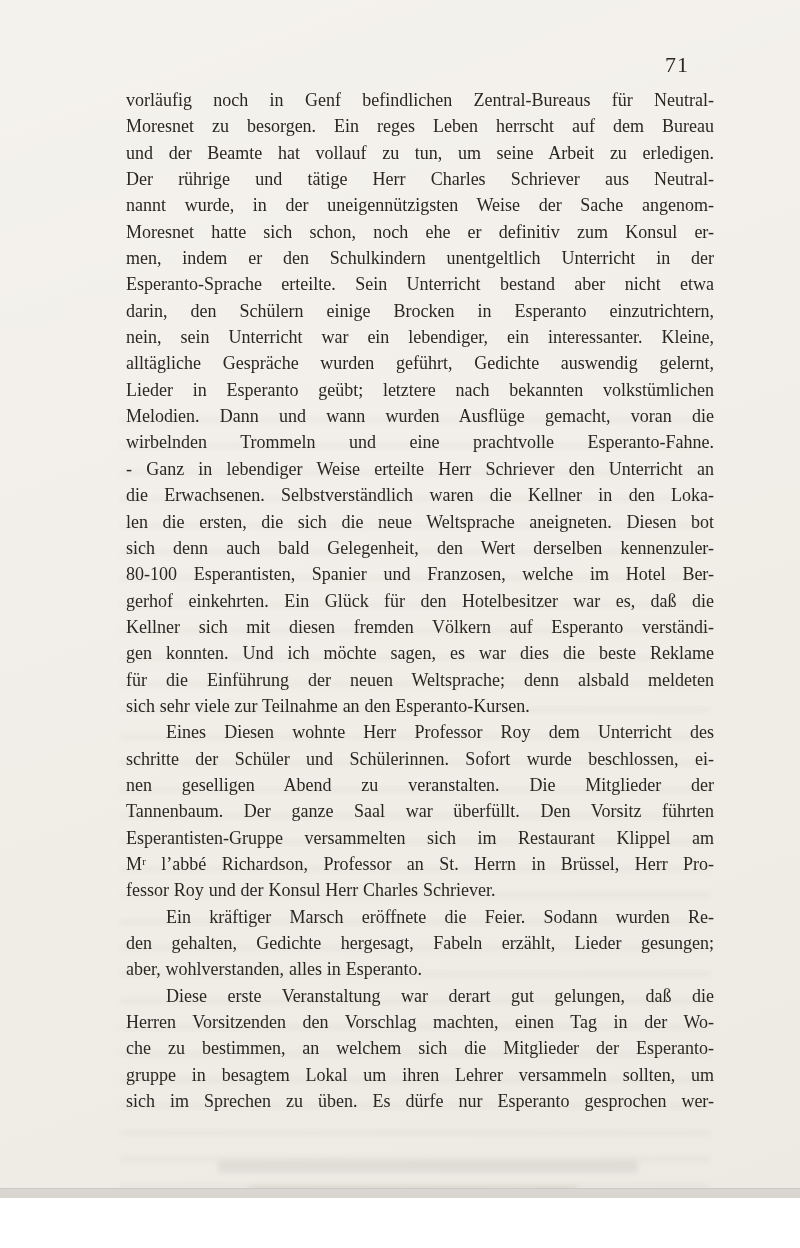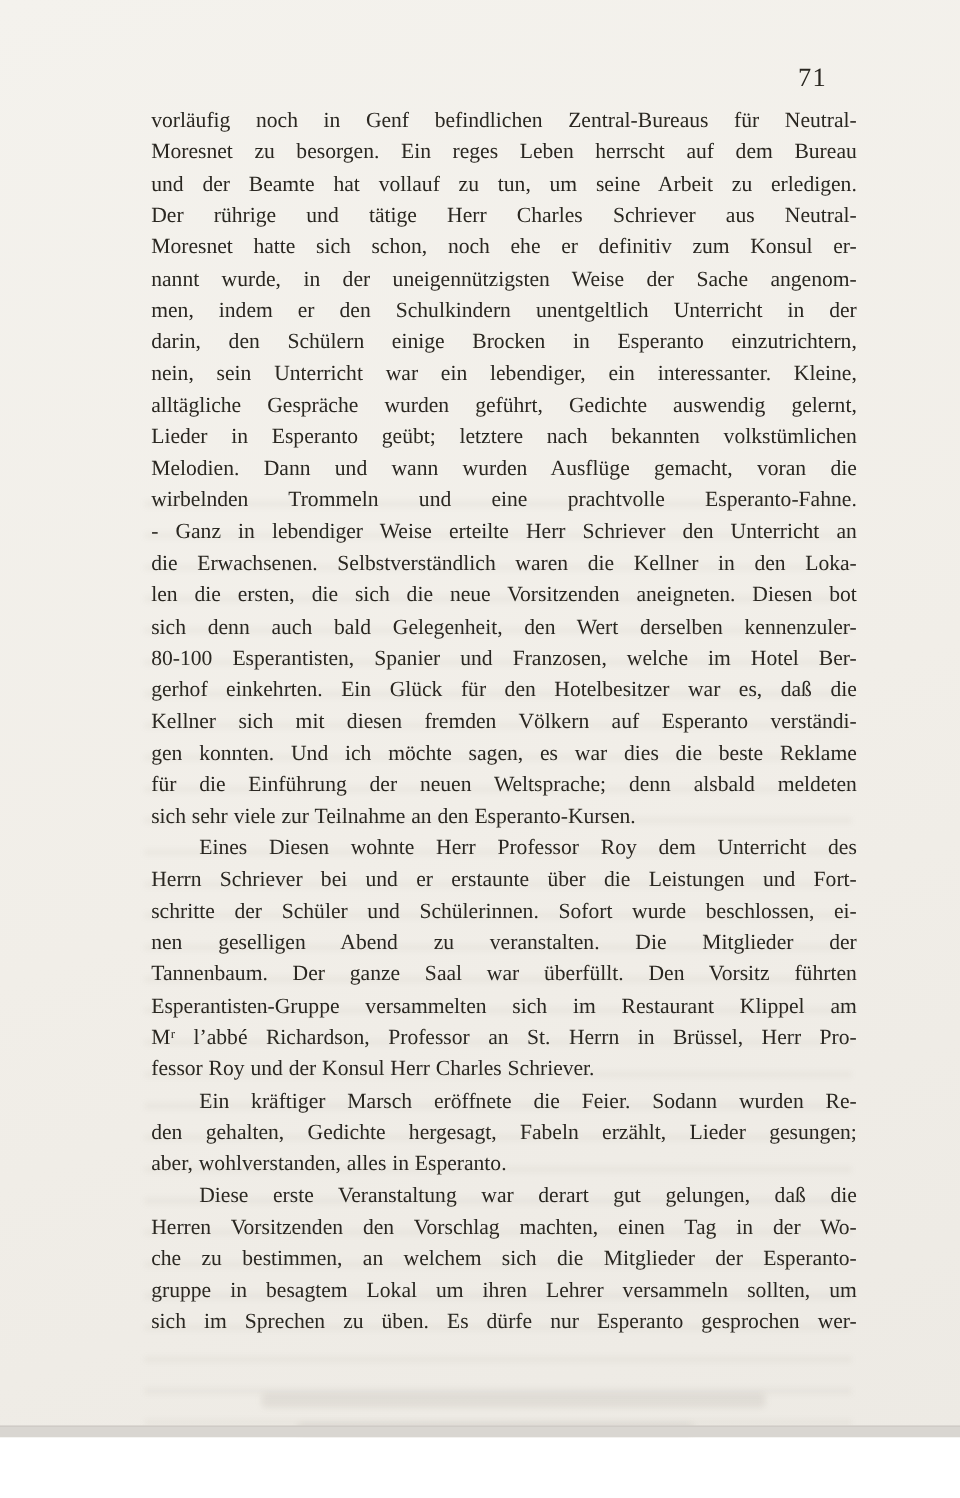--- a/index.html
+++ b/index.html
@@ -83,43 +83,43 @@
   <div class="bleed-line b2"></div>
 
   <div class="page-number">71</div>
 
   <div class="text-block" id="text-block">
       <div class="para">
         <div class="line">vorläufig noch in Genf befindlichen Zentral-Bureaus für Neutral-</div>
         <div class="line">Moresnet zu besorgen. Ein reges Leben herrscht auf dem Bureau</div>
         <div class="line">und der Beamte hat vollauf zu tun, um seine Arbeit zu erledigen.</div>
         <div class="line">Der rührige und tätige Herr Charles Schriever aus Neutral-</div>
+        <div class="line">nannt wurde, in der uneigennützigsten Weise der Sache angenom-</div>
         <div class="line">Moresnet hatte sich schon, noch ehe er definitiv zum Konsul er-</div>
-        <div class="line">nannt wurde, in der uneigennützigsten Weise der Sache angenom-</div>
         <div class="line">men, indem er den Schulkindern unentgeltlich Unterricht in der</div>
+        <div class="line">Esperanto-Sprache erteilte. Sein Unterricht bestand aber nicht etwa</div>
         <div class="line">darin, den Schülern einige Brocken in Esperanto einzutrichtern,</div>
         <div class="line">nein, sein Unterricht war ein lebendiger, ein interessanter. Kleine,</div>
         <div class="line">alltägliche Gespräche wurden geführt, Gedichte auswendig gelernt,</div>
         <div class="line">Lieder in Esperanto geübt; letztere nach bekannten volkstümlichen</div>
         <div class="line">Melodien. Dann und wann wurden Ausflüge gemacht, voran die</div>
         <div class="line">wirbelnden Trommeln und eine prachtvolle Esperanto-Fahne.</div>
         <div class="line">- Ganz in lebendiger Weise erteilte Herr Schriever den Unterricht an</div>
         <div class="line">die Erwachsenen. Selbstverständlich waren die Kellner in den Loka-</div>
-        <div class="line">len die ersten, die sich die neue Vorsitzenden aneigneten. Diesen bot</div>
+        <div class="line">len die ersten, die sich die neue Weltsprache aneigneten. Diesen bot</div>
         <div class="line">sich denn auch bald Gelegenheit, den Wert derselben kennenzuler-</div>
         <div class="line">80-100 Esperantisten, Spanier und Franzosen, welche im Hotel Ber-</div>
         <div class="line">gerhof einkehrten. Ein Glück für den Hotelbesitzer war es, daß die</div>
         <div class="line">Kellner sich mit diesen fremden Völkern auf Esperanto verständi-</div>
         <div class="line">gen konnten. Und ich möchte sagen, es war dies die beste Reklame</div>
         <div class="line">für die Einführung der neuen Weltsprache; denn alsbald meldeten</div>
         <div class="line flush">sich sehr viele zur Teilnahme an den Esperanto-Kursen.</div>
       </div>
       <div class="para">
         <div class="line indent">Eines Diesen wohnte Herr Professor Roy dem Unterricht des</div>
-        <div class="line">Herrn Schriever bei und er erstaunte über die Leistungen und Fort-</div>
         <div class="line">schritte der Schüler und Schülerinnen. Sofort wurde beschlossen, ei-</div>
         <div class="line">nen geselligen Abend zu veranstalten. Die Mitglieder der</div>
         <div class="line">Tannenbaum. Der ganze Saal war überfüllt. Den Vorsitz führten</div>
         <div class="line">Esperantisten-Gruppe versammelten sich im Restaurant Klippel am</div>
         <div class="line">Mʳ l’abbé Richardson, Professor an St. Herrn in Brüssel, Herr Pro-</div>
         <div class="line flush">fessor Roy und der Konsul Herr Charles Schriever.</div>
       </div>
       <div class="para">
         <div class="line indent">Ein kräftiger Marsch eröffnete die Feier. Sodann wurden Re-</div>
         <div class="line">den gehalten, Gedichte hergesagt, Fabeln erzählt, Lieder gesungen;</div>

